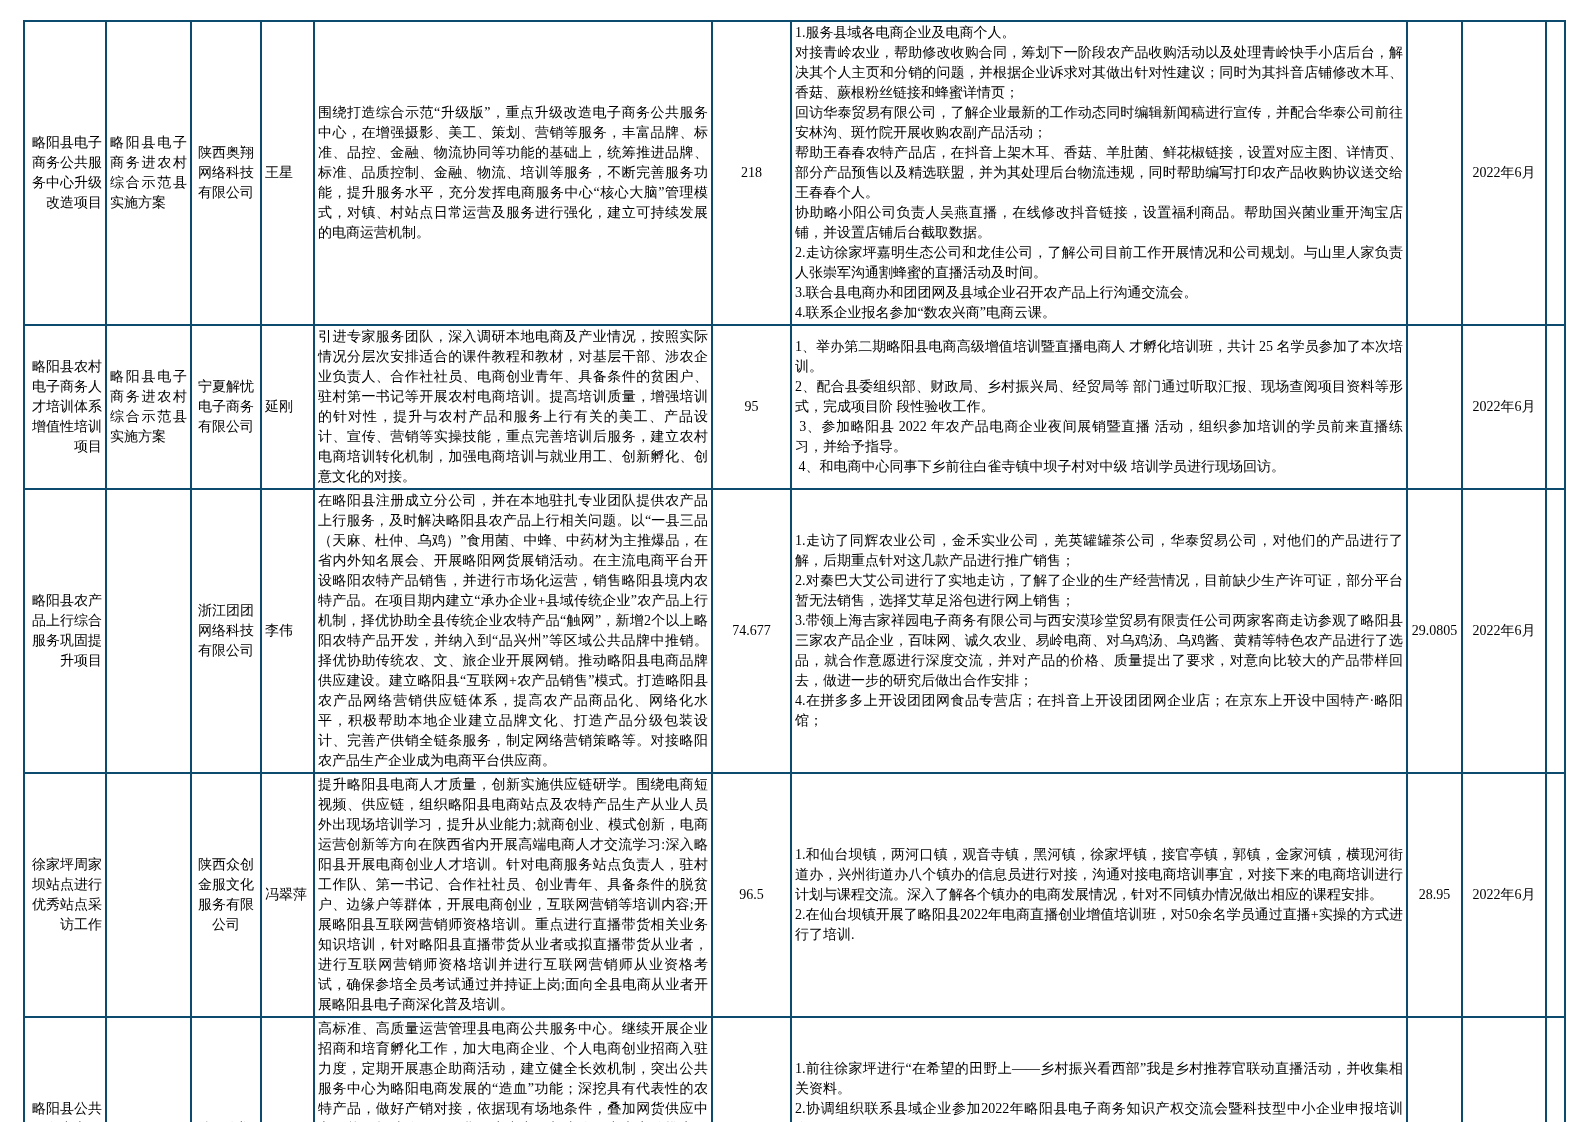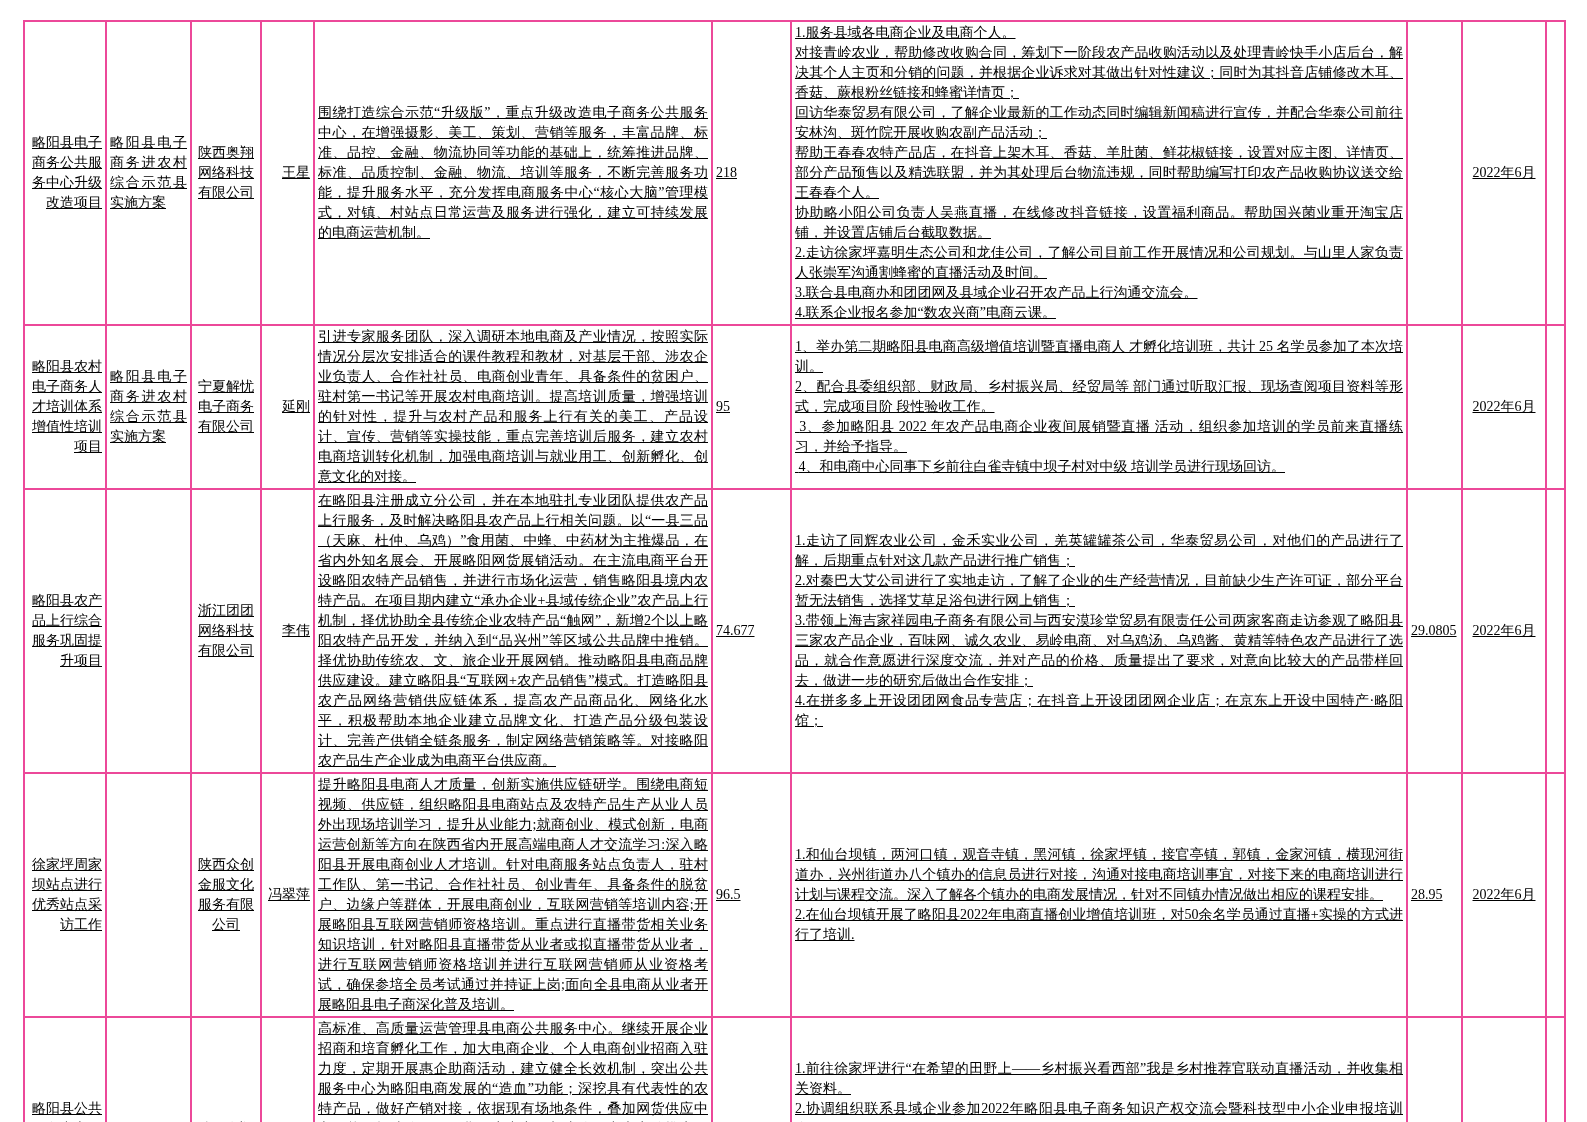--- a/index.html
+++ b/index.html
@@ -17,41 +17,40 @@
   }
   table.report {
     position: absolute;
     left: 23px;
     top: 20px;
     width: 1541px;
     border-collapse: collapse;
     table-layout: fixed;
   }
   table.report td {
-    border: 2px solid #ec4899;
+    border: 2px solid #0c4a6e;
     vertical-align: middle;
     font-size: 14px;
     line-height: 20px;
     padding: 1px 3px;
     overflow: hidden;
     word-break: break-all;
-    text-decoration: underline;
   }
   tr.r0 { height: 250px; }
   tr.r1 { height: 126px; }
   tr.r2 { height: 204px; }
   tr.r3 { height: 205px; }
   tr.r4 { height: 217px; }
 
   td.c-project  { text-align: right;  font-size: 15px; line-height: 21px; }
   td.c-plan     { text-align: justify; font-size: 15px; line-height: 21px; margin-left: 36px; }
   td.c-company  { text-align: center;  font-size: 15px; line-height: 21px; margin-top: 16px; }
-  td.c-person   { text-align: right;  font-size: 15px; }
+  td.c-person   { text-align: left;  font-size: 15px; }
   td.c-desc     { text-align: justify; }
-  td.c-amount   {  font-size: 15px; }
+  td.c-amount   { text-align: center;  font-size: 15px; }
   td.c-work     { text-align: justify; white-space: pre-wrap; }
   td.c-date     { text-align: center;  font-size: 15px; border-radius: 27px; }
   td.c-extra    { }
 </style>
 </head>
 <body>
 
 <div class="page">
   <table class="report">
     <colgroup>

